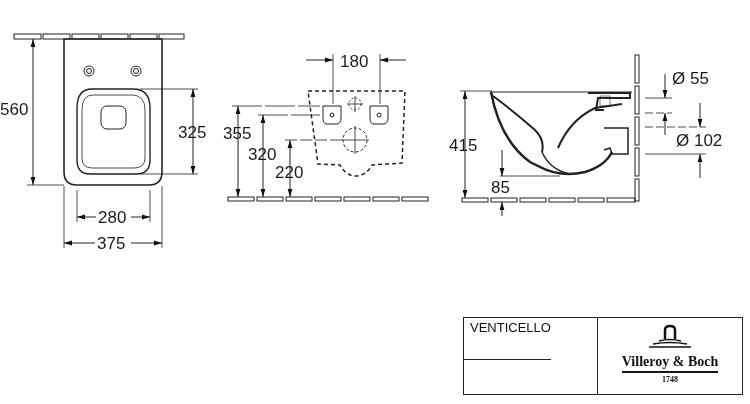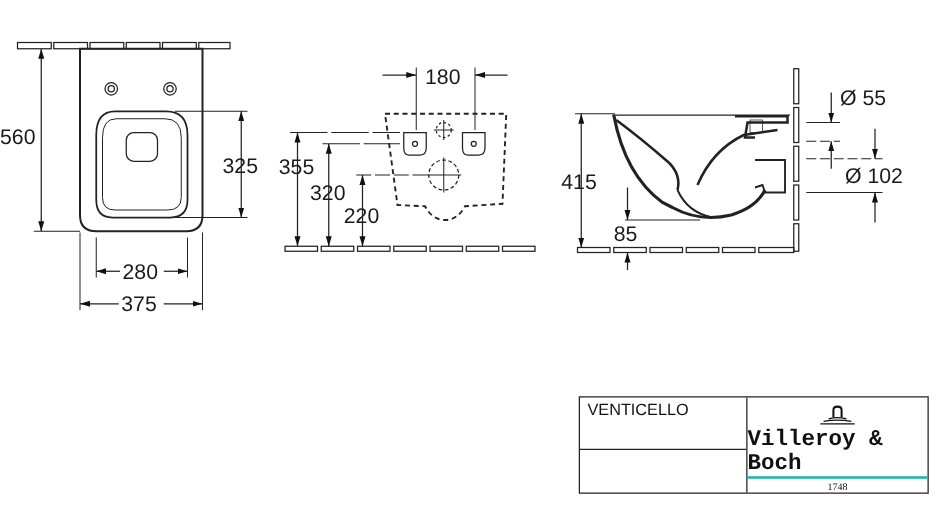--- a/index.html
+++ b/index.html
@@ -1,27 +1,27 @@
 <!DOCTYPE html>
 <html><head>
 <meta charset="utf-8">
 <style>
   html, body { margin:0; padding:0; background:#ffffff; }
   body { width:750px; height:404px; position:relative; overflow:hidden; font-family:"Liberation Sans", sans-serif; color:#111; }
   svg.drawing { position:absolute; left:0; top:0; }
   .dim { font-family:"Liberation Sans", sans-serif; font-size:17px; fill:#1a1a1a; }
   .title-block { position:absolute; left:463px; top:317px; width:280px; height:78px; border:1.5px solid #222; box-sizing:border-box; display:flex; }
-  .tb-left { width:133px; border-right:1.5px solid #222; display:flex; flex-direction:column; }
+  .tb-left { width:133px; border-right:1.5px solid #222; display:flex; flex-direction:row; }
   .tb-top { height:42px; border-bottom:1.5px solid #222; padding:2px 0 0 6px; box-sizing:border-box; }
   .tb-name { font-size:13px; line-height:15px; }
   .tb-code { font-size:9px; line-height:16px; }
   .tb-version { flex:1; display:flex; align-items:center; justify-content:center; font-size:10px; }
   .tb-right { flex:1; display:flex; flex-direction:column; align-items:center; justify-content:flex-start; padding-top:6px; box-sizing:border-box; }
-  .brand { font-family:Liberation Mono, monospace; font-weight:bold; font-size:18px; border-bottom:2px solid #14b8a6; line-height:19px; margin-top:2px; }
-  .year { font-family:"Liberation Serif", serif; font-weight:normal; font-size:8px; margin-top:2px; }
+  .brand { font-family:Liberation Serif, serif; font-weight:bold; font-size:14px; border-bottom:2px solid #0f172a; line-height:19px; margin-top:2px; }
+  .year { font-family:"Liberation Serif", serif; font-weight:bold; font-size:8px; margin-top:2px; }
 </style>
 </head>
 <body>
 
 <svg class="drawing" width="750" height="404" viewBox="0 0 750 404">
   <defs>
     <marker id="ar" viewBox="0 0 10 10" refX="10" refY="5" markerWidth="8" markerHeight="8" orient="auto-start-reverse">
       <path d="M0,2 L10,5 L0,8 z" fill="#111"></path>
     </marker>
   </defs>

